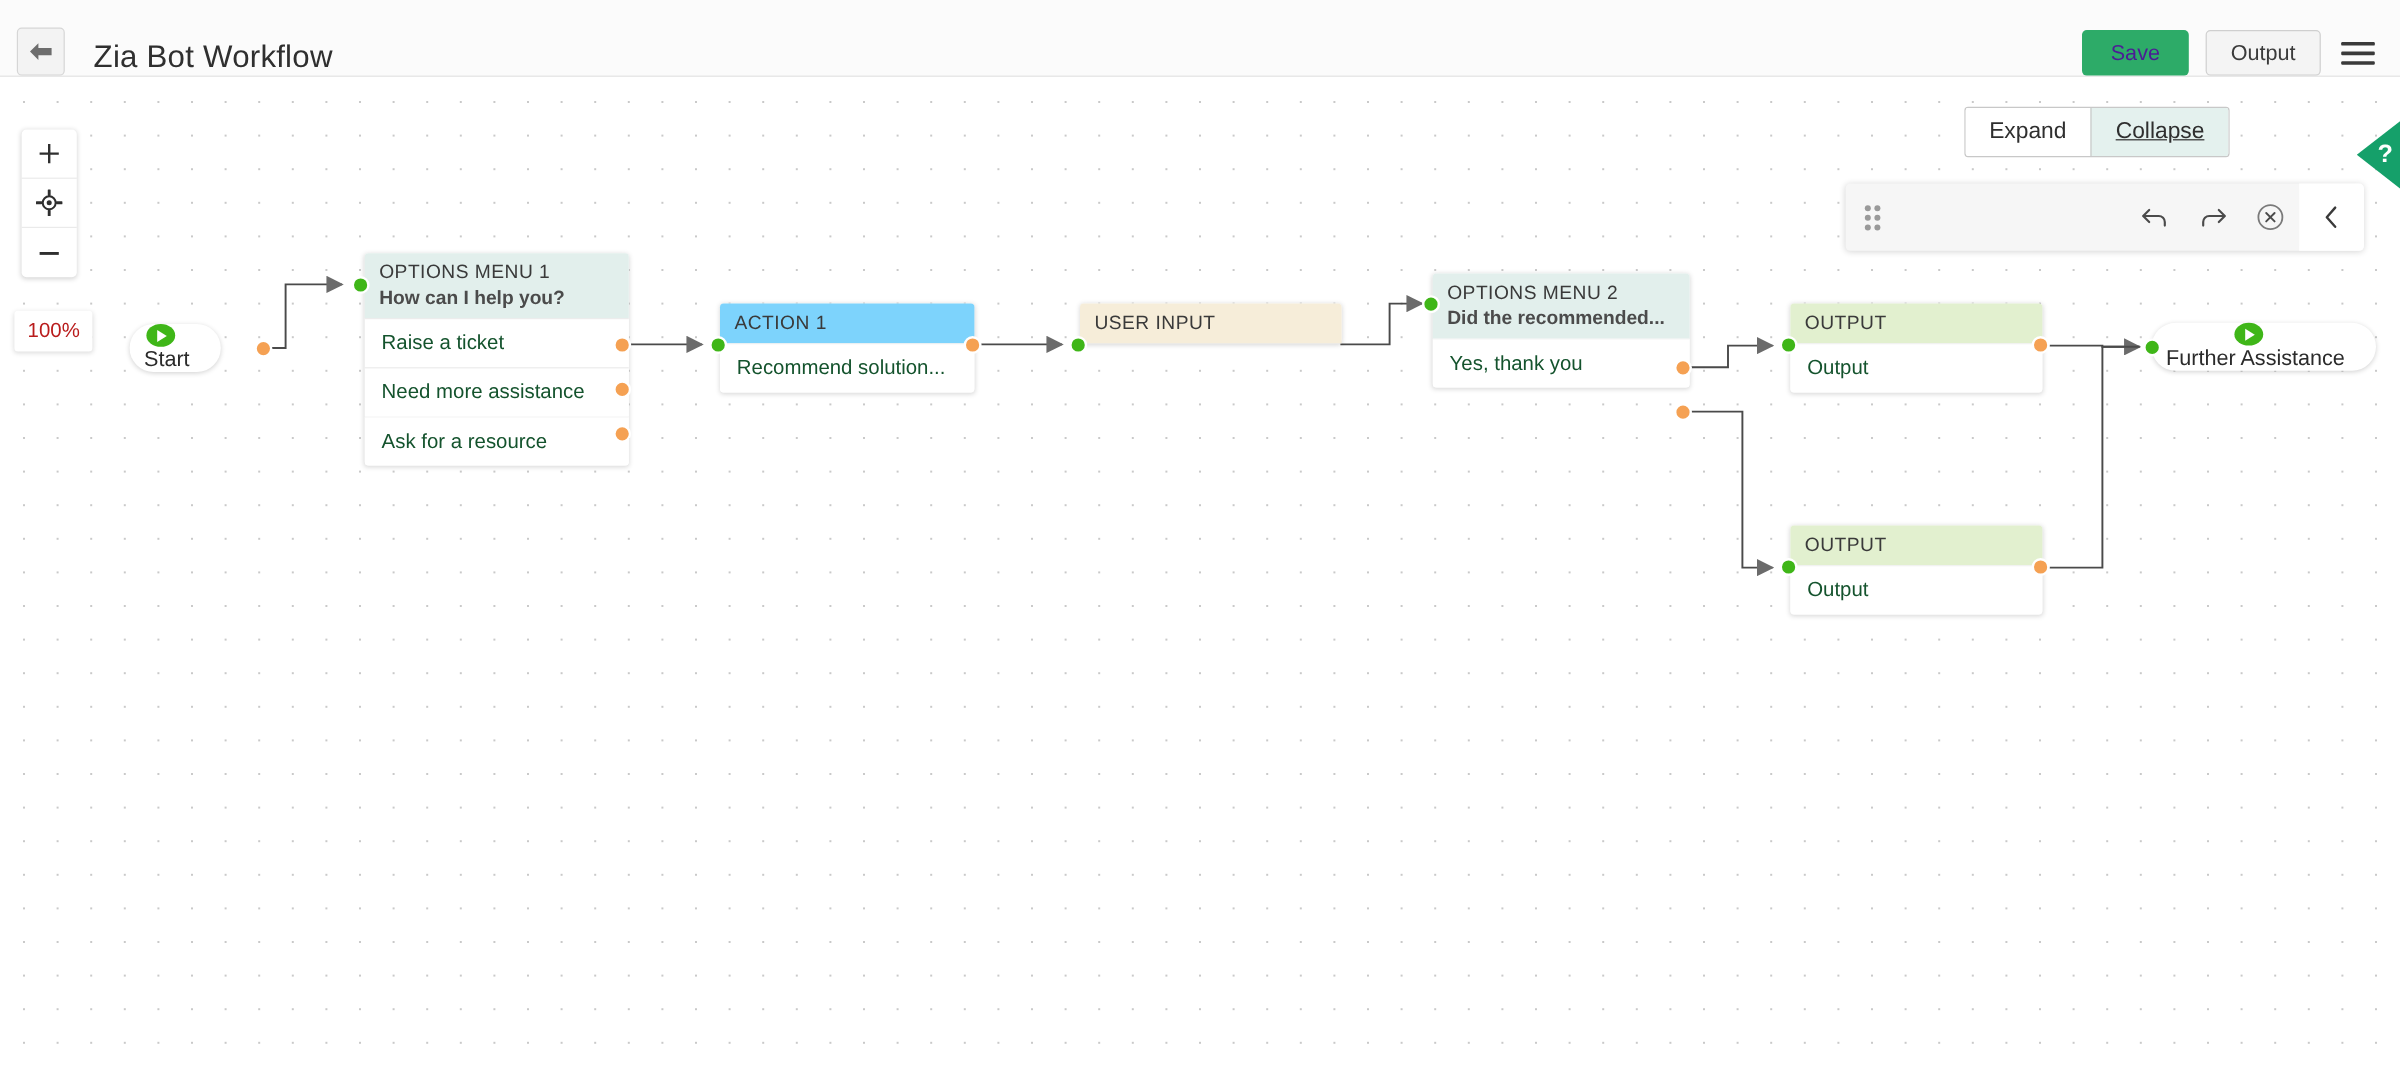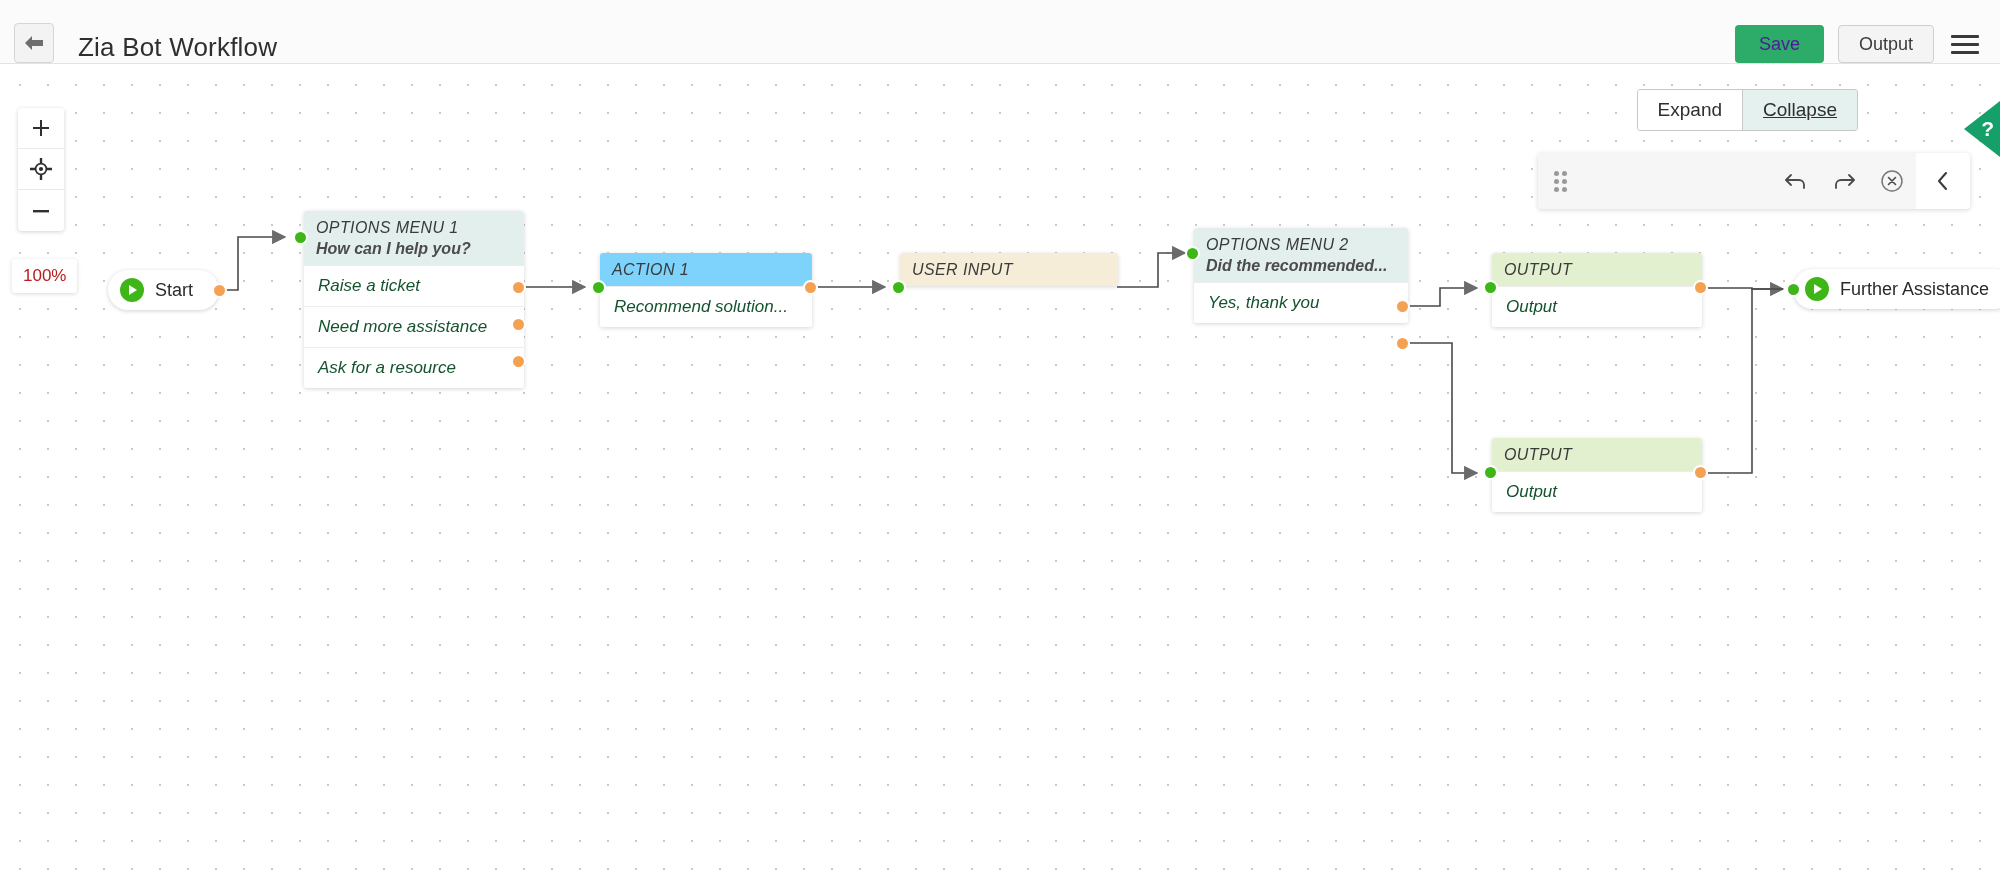--- a/index.html
+++ b/index.html
@@ -185,21 +185,20 @@
     cursor: pointer;
   }
 
   
   .node {
     position: absolute;
     background: #ffffff;
     border-radius: 3px;
     box-shadow: 0 1px 4px rgba(0,0,0,.17);
     z-index: 10;
-    font-style: italic;
   }
   .node-head {
     padding: 8px 12px 7px 12px;
     border-radius: 3px 3px 0 0;
   }
   .node-head .kind {
     font-size: 16px; color: #3a3a3a; letter-spacing: .4px;
   }
   .node-head .sub {
     font-size: 16px; color: #4b4b4b; font-weight: bold; margin-top: 3px;
@@ -220,20 +219,21 @@
   
   .pill {
     position: absolute;
     display: flex; align-items: center;
     height: 40px;
     background: #ffffff;
     border-radius: 21px;
     box-shadow: 0 1px 4px rgba(0,0,0,.18);
     padding: 0 26px 0 12px;
     z-index: 10;
+    flex-direction: column;
   }
   .pill .play {
     width: 24px; height: 24px; border-radius: 50%;
     background: #3fb618;
     display: flex; align-items: center; justify-content: center;
     margin-right: 11px;
   }
   .pill .play::after {
     content: ""; width: 0; height: 0;
     border-left: 8px solid #ffffff;

